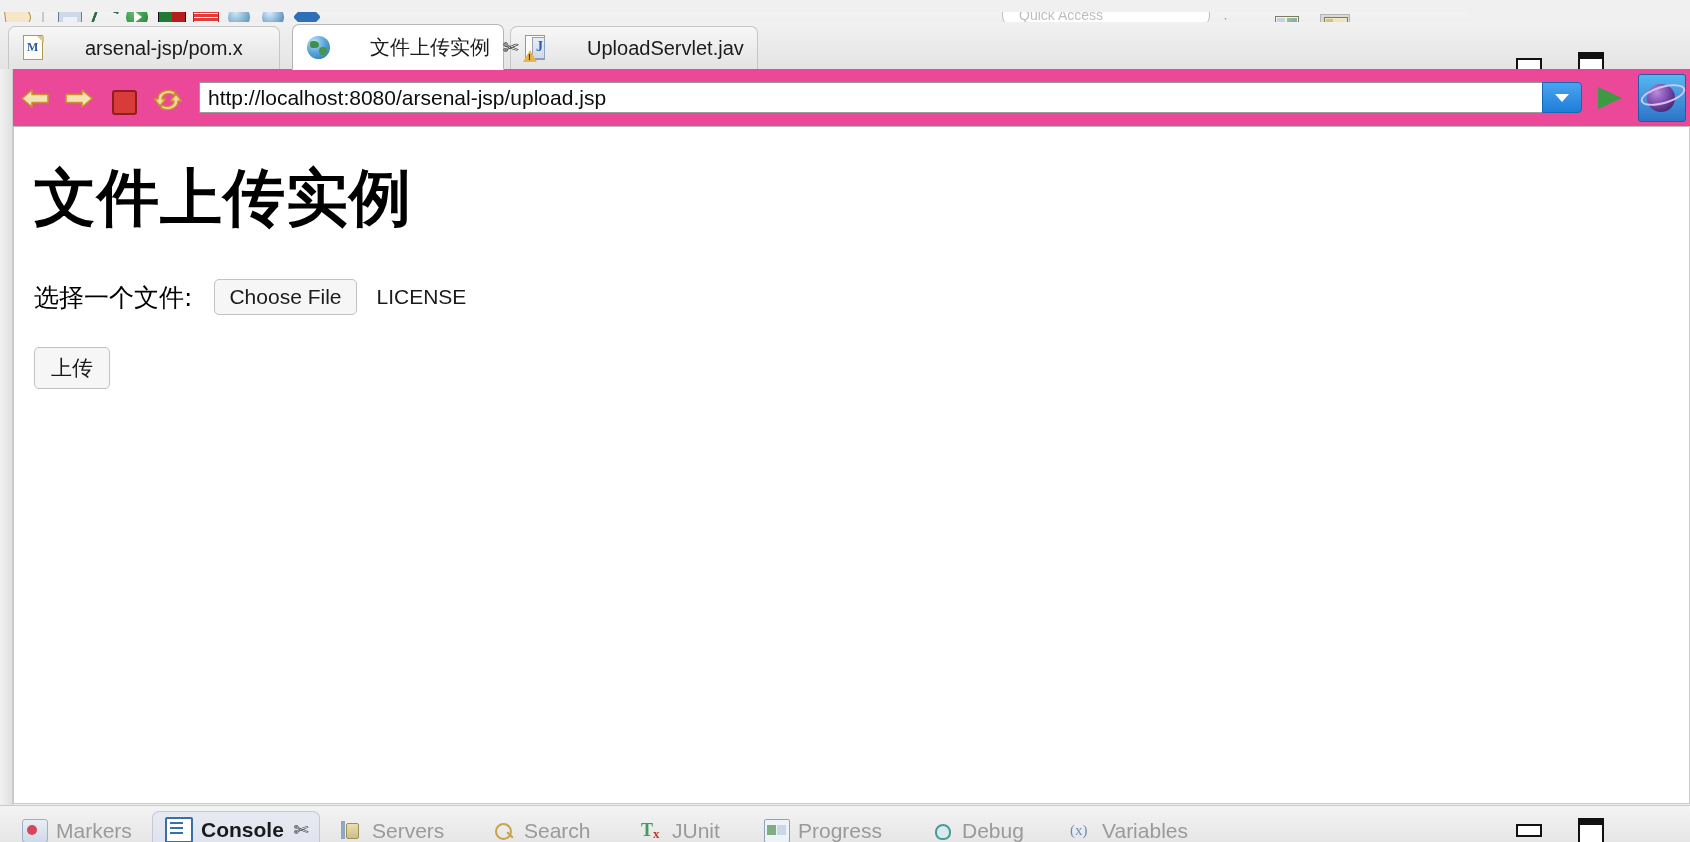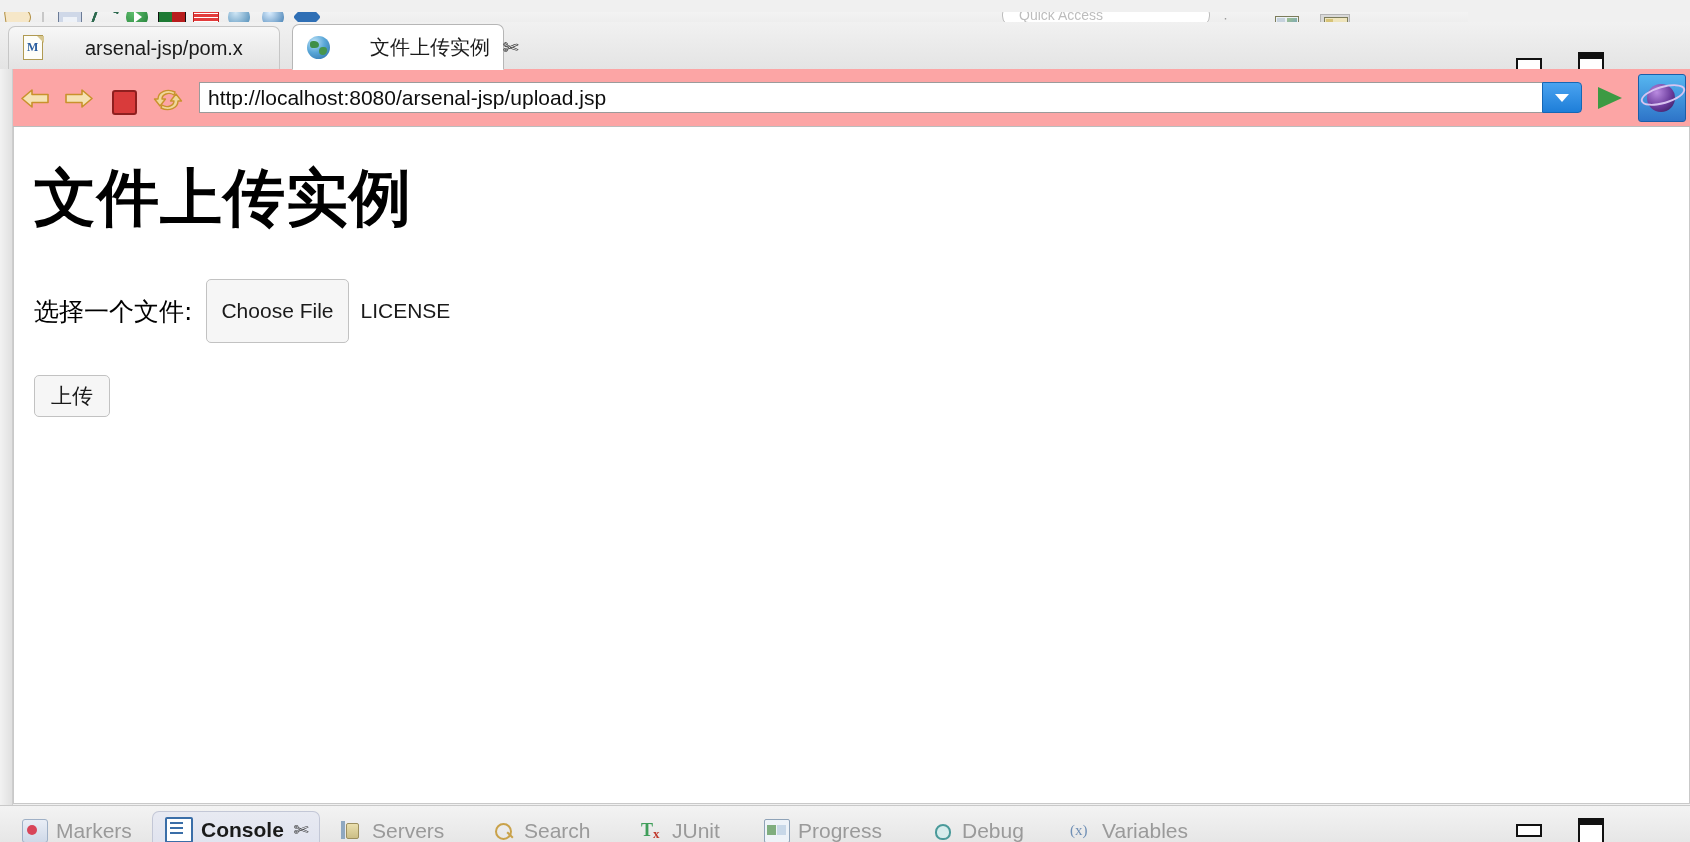--- a/index.html
+++ b/index.html
@@ -152,21 +152,21 @@
     position: absolute; left: 0; top: 69px; width: 1690px; height: 736px;
     background: #f0f0f0;
   }
   .left-gutter {
     position: absolute; left: 0; top: 0; width: 12px; height: 736px;
     background: linear-gradient(to right, #f2f2f2, #e0e0e0);
     border-right: 1px solid #cdcdcd;
   }
   .browser-toolbar {
     position: absolute; left: 13px; top: 0; width: 1677px; height: 57px;
-    background: #fca5a5; border-bottom: 1px solid #bcbcbc;
+    background: #ec4899; border-bottom: 1px solid #bcbcbc;
     display: flex; align-items: center;
   }
   .nav-btn { width: 44px; height: 44px; position: relative; flex: none; cursor: pointer; }
 
   .arrow-left, .arrow-right {
     position: absolute; left: 8px; top: 13px; width: 28px; height: 19px;
   }
   .arrow-left svg, .arrow-right svg { width: 28px; height: 19px; display: block; }
 
   .stop-sq {
@@ -220,26 +220,27 @@
   .page-inner { padding: 34px 0 0 20px; }
   h1.page-h1 {
     margin: 0 0 0 0; font-size: 62px; font-weight: bold; color: #000;
     font-family: "DejaVu Sans", "Liberation Sans", sans-serif;
     letter-spacing: 1px; line-height: 1.2;
   }
   .form-row {
     margin-top: 44px; display: flex; align-items: center;
     font-size: 25px; color: #000;
     font-family: "DejaVu Sans", "Liberation Sans", sans-serif;
+    gap: 8px;
   }
   .choose-file-btn {
     margin-left: 14px; margin-right: 12px;
     font-size: 21px; color: #1a1a1a;
     background: #f6f6f6; border: 1px solid #c2c2c2; border-radius: 5px;
-    padding: 19px 14px; cursor: pointer;
+    padding: 5px 14px; cursor: pointer;
     font-family: "Liberation Sans", sans-serif;
   }
   .file-name { font-size: 21px; color: #1a1a1a; font-family: "Liberation Sans", sans-serif; }
   .submit-btn {
     margin-top: 32px; font-size: 21px; color: #1a1a1a;
     background: #f6f6f6; border: 1px solid #c2c2c2; border-radius: 5px;
     padding: 6px 16px; cursor: pointer;
     font-family: "DejaVu Sans", "Liberation Sans", sans-serif;
   }
 
@@ -347,20 +348,28 @@
       </span>
       <span class="tab-label">arsenal-jsp/pom.x</span>
     </div>
 
     <div class="tab active" style="left:292px;width:212px">
       <span class="globe-ic"></span>
       <span class="tab-label">文件上传实例</span>
       <span class="tab-close">✄</span>
     </div>
 
+    <div class="tab inactive" style="left:510px;width:248px">
+      <span class="ficon java">
+        <span class="page"></span>
+          <span class="j"></span>
+          <span class="warn"></span>
+      </span>
+      <span class="tab-label">UploadServlet.jav</span>
+    </div>
 
 
 
 
     <span class="editor-min">
         <i class="minbar"></i>
       </span>
     <span class="editor-max">
         <i class="maxbox"></i>
       </span>

